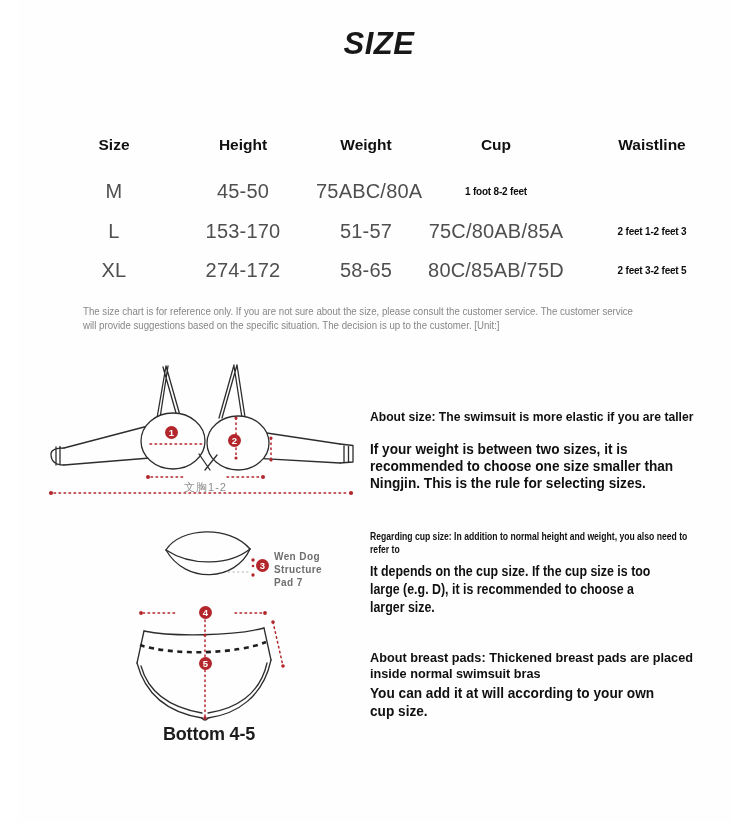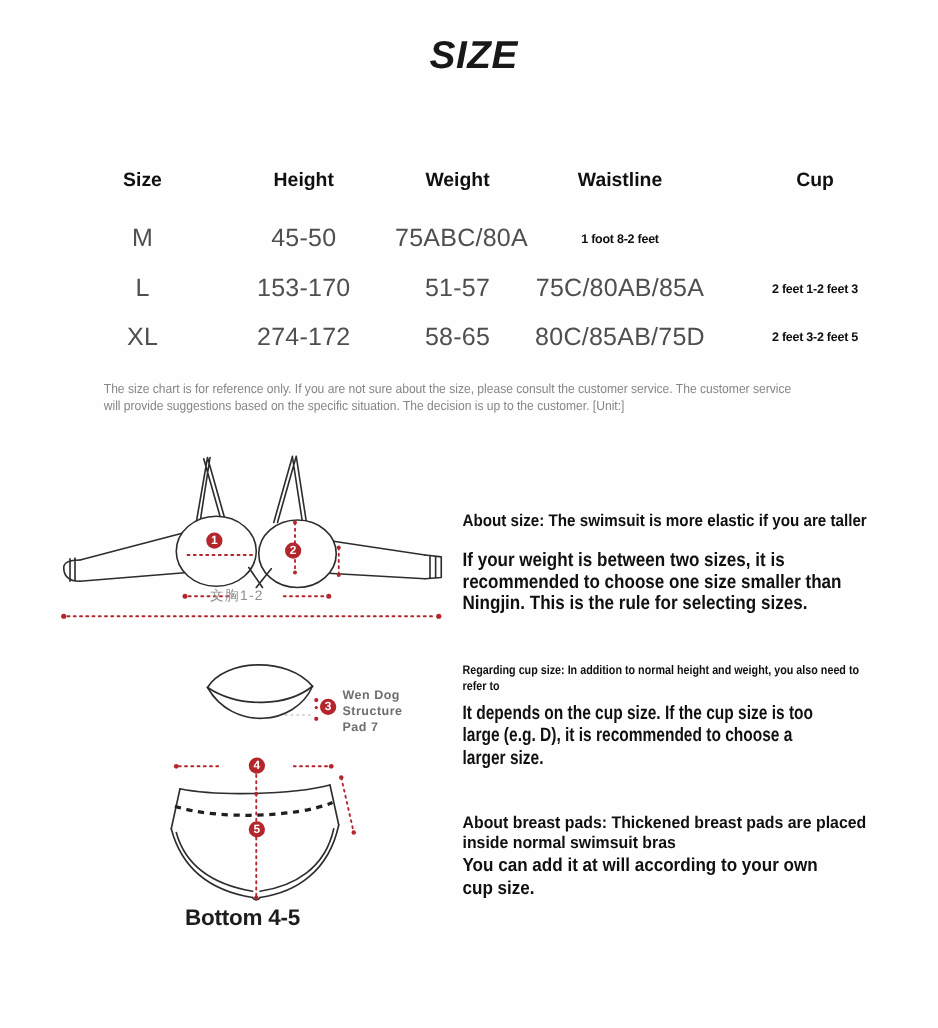--- a/index.html
+++ b/index.html
@@ -48,29 +48,29 @@
   .graydash { stroke:#c9c9c9; stroke-width:1.3; fill:none; stroke-dasharray:2 2.6; }
 
   
   .marker {
     width:13px; height:13px; border-radius:50%;
     background:#b3262c; color:#fff; font-size:9.5px; font-weight:700;
     line-height:13px; text-align:center;
   }
 
   .bra-label {
-    top:469px; left:150px; width:75px; 
+    top:480px; left:150px; width:75px; text-align:center;
     font-size:11px; color:#8f8f8f; letter-spacing:1px; white-space:nowrap;
   }
   .pad-label {
     top:550px; left:256px; font-size:10px; font-weight:700; color:#6e6e6e;
     line-height:13px; letter-spacing:.4px; white-space:pre-line;
   }
   .bottom-label {
-    top:724px; left:130px; width:122px; 
+    top:724px; left:130px; width:122px; text-align:center;
     font-size:18px; font-weight:700; color:#1d1d1d; letter-spacing:-.2px;
   }
 
   
   .note { left:352px; width:395px; transform-origin:left top; white-space:pre; color:#101010; }
   .n-h1 { top:409px; font-size:13.5px; font-weight:700; transform:scaleX(.9); }
   .n-p1 { top:440px; font-size:15.5px; font-weight:700; line-height:17px; transform:scaleX(.88); }
   .n-h2 { top:530px; font-size:10px;   font-weight:700; line-height:13px; transform:scaleX(.86); }
   .n-p2 { top:562px; font-size:15.5px; font-weight:700; line-height:18px; transform:scaleX(.8); }
   .n-h3 { top:650px; font-size:13.5px; font-weight:700; line-height:15.5px; transform:scaleX(.94); }
@@ -80,22 +80,22 @@
 <body>
 
 <div class="page">
 
   <div class="abs title">SIZE</div>
 
   <div class="abs trow thead">
     <span>Size</span>
     <span>Height</span>
     <span>Weight</span>
+    <span>Cup</span>
     <span>Waistline</span>
-    <span>Cup</span>
   </div>
 
   <div class="abs trow r1">
     <span class="cell">M</span>
     <span class="cell">45-50</span>
     <span class="cell">75ABC/80A</span>
     <span class="cell-waist">1 foot 8-2 feet</span>
   </div>
   <div class="abs trow r2">
     <span class="cell">L</span>

